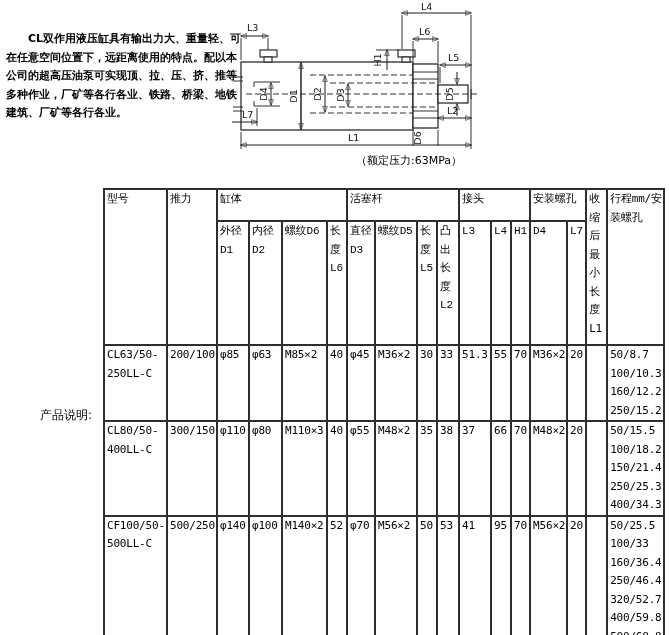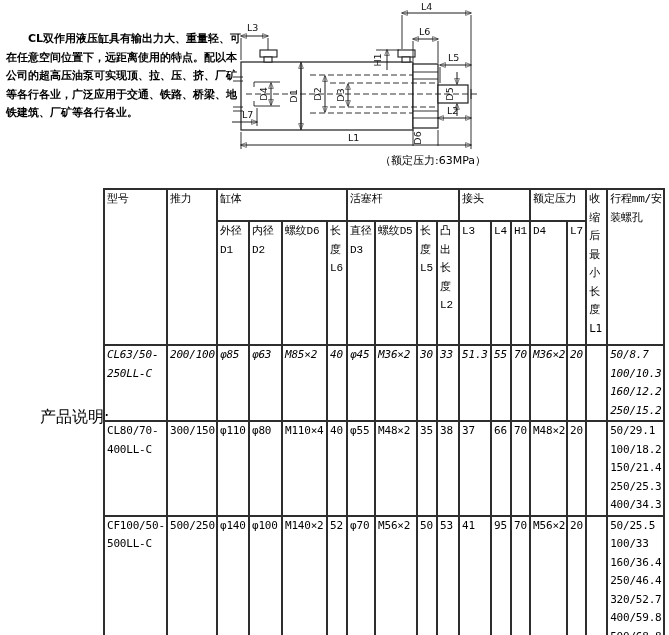--- a/index.html
+++ b/index.html
@@ -12,44 +12,44 @@
     font-size:11px;line-height:18.5px;font-weight:bold;text-indent:2em;
     font-family:"DejaVu Sans",sans-serif;
   }
   .drawing{position:absolute;left:0;top:0;width:669px;height:186px;}
   .drawing line,.drawing rect,.drawing path,.drawing polyline{stroke:#1c1c1c;fill:none;}
   .drawing rect.solid{fill:#ffffff;}
   .drawing .thin{stroke-width:0.9;}
   .drawing .dim{stroke-width:1;}
   .drawing .dash{stroke-dasharray:6 3;stroke-width:0.9;}
   .drawing text{font:9.5px "DejaVu Sans",sans-serif;fill:#111;stroke:none;}
-  .note{position:absolute;left:380px;top:153px;font-size:11px;font-family:"DejaVu Sans",sans-serif;}
-  .side-label{position:absolute;left:40px;top:407px;font-size:16px;font-family:"DejaVu Sans",sans-serif;}
+  .note{position:absolute;left:356px;top:153px;font-size:11px;font-family:"DejaVu Sans",sans-serif;}
+  .side-label{position:absolute;left:40px;top:407px;font-size:12px;font-family:"DejaVu Sans",sans-serif;}
   table.spec{
     position:absolute;left:103px;top:188px;width:560px;
     border-collapse:collapse;table-layout:fixed;
     font-family:"DejaVu Sans Mono","Liberation Mono",monospace;
     font-size:11px;line-height:18.5px;color:#000;
   }
   table.spec th,table.spec td{
     border:2px solid #2e2e2e;vertical-align:top;text-align:left;
     padding:0 1px 0 2px;font-weight:normal;letter-spacing:-0.2px;
     overflow:hidden;
   }
   tr.hrow1{height:32px;}
   tr.hrow2{height:124px;font-family:Liberation Mono, monospace;}
-  tr.r1{height:74px;font-style:italic;}
+  tr.r1{height:74px;}
   tr.r2{height:88px;}
   tr.r3{height:132px;}
   td.pre{white-space:pre-line;}
 </style>
 </head>
 <body>
 
-<p class="intro">CL双作用液压缸具有输出力大、重量轻、可在任意空间位置下，远距离使用的特点。配以本公司的超高压油泵可实现顶、拉、压、挤、厂矿等各行各业，广泛应用于交通、铁路、桥梁、地铁建筑、厂矿等各行各业。</p>
+<p class="intro">CL双作用液压缸具有输出力大、重量轻、可在任意空间位置下，远距离使用的特点。配以本公司的超高压油泵可实现顶、拉、压、挤、推等多种作业，厂矿等各行各业、铁路、桥梁、地铁建筑、厂矿等各行各业。</p>
 
 <svg class="drawing" viewBox="0 0 669 186" xmlns="http://www.w3.org/2000/svg">
   <defs>
     <marker id="ar" viewBox="0 0 10 10" refX="9" refY="5" markerWidth="9" markerHeight="6" orient="auto-start-reverse">
       <path d="M0,1 L10,5 L0,9 z" fill="#111" stroke="none"></path>
     </marker>
   </defs>
 
   <g>
     <rect class="solid" x="241" y="62" width="172" height="68" stroke-width="1.2"></rect>
@@ -167,21 +167,21 @@
       <col style="width:21px">
     <col style="width:57px">
   </colgroup>
   <thead>
     <tr class="hrow1">
       <th rowspan="2">型号</th>
       <th rowspan="2">推力</th>
       <th colspan="4">缸体</th>
       <th colspan="4">活塞杆</th>
       <th colspan="3">接头</th>
-      <th colspan="2">额定压力</th>
+      <th colspan="2">安装螺孔</th>
       <th rowspan="2">收缩后最小长度L1</th>
       <th rowspan="2">行程mm/安装螺孔</th>
     </tr>
     <tr class="hrow2">
       <th>外径D1</th>
       <th>内径D2</th>
       <th>螺纹D6</th>
       <th>长度L6</th>
       <th>直径D3</th>
       <th>螺纹D5</th>
@@ -211,37 +211,37 @@
       <td>70</td>
       <td>M36×2</td>
       <td>20</td>
       <td></td>
       <td class="pre">50/8.7
 100/10.3
 160/12.2
 250/15.2</td>
     </tr>
     <tr class="r2">
-      <td>CL80/70-400LL-C</td>
+      <td>CL80/50-400LL-C</td>
       <td>300/150</td>
       <td>φ110</td>
       <td>φ80</td>
-      <td>M110×4</td>
+      <td>M110×3</td>
       <td>40</td>
       <td>φ55</td>
       <td>M48×2</td>
       <td>35</td>
       <td>38</td>
       <td>37</td>
       <td>66</td>
       <td>70</td>
       <td>M48×2</td>
       <td>20</td>
       <td></td>
-      <td class="pre">50/29.1
+      <td class="pre">50/15.5
 100/18.2
 150/21.4
 250/25.3
 400/34.3</td>
     </tr>
     <tr class="r3">
       <td>CF100/50-500LL-C</td>
       <td>500/250</td>
       <td>φ140</td>
       <td>φ100</td>

